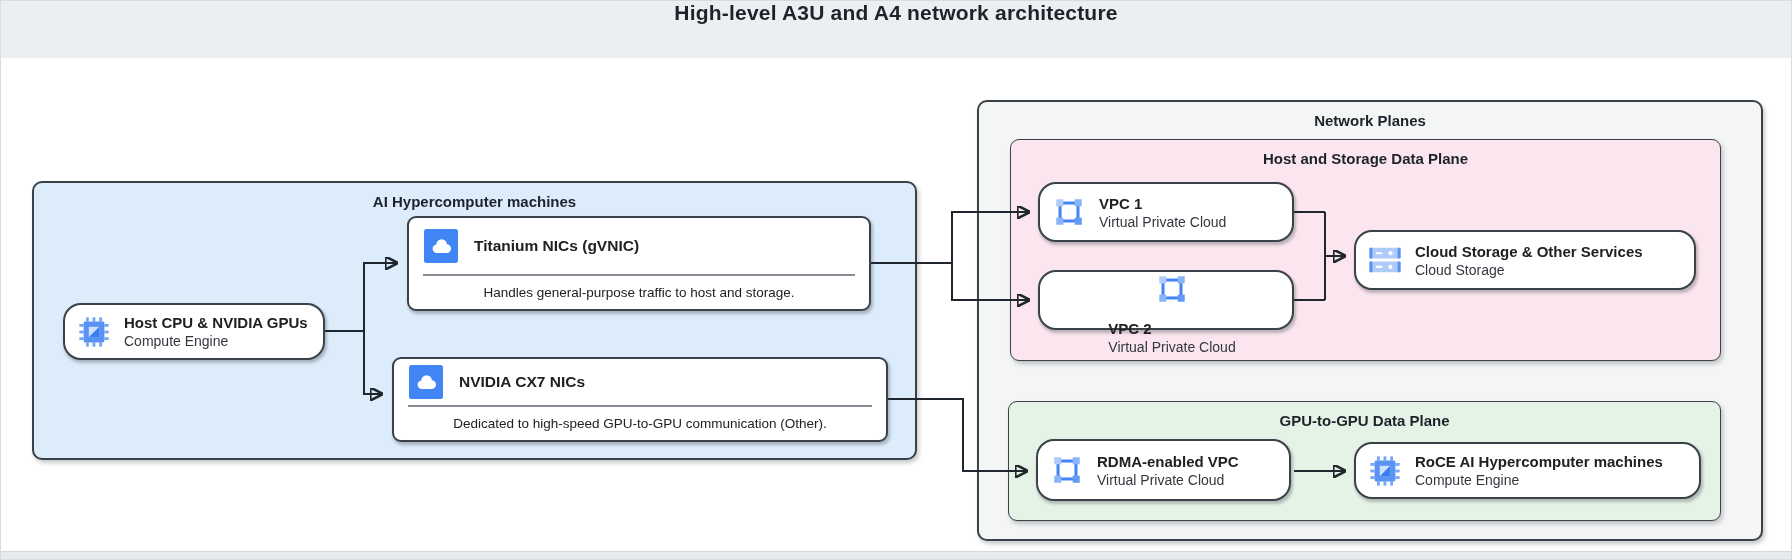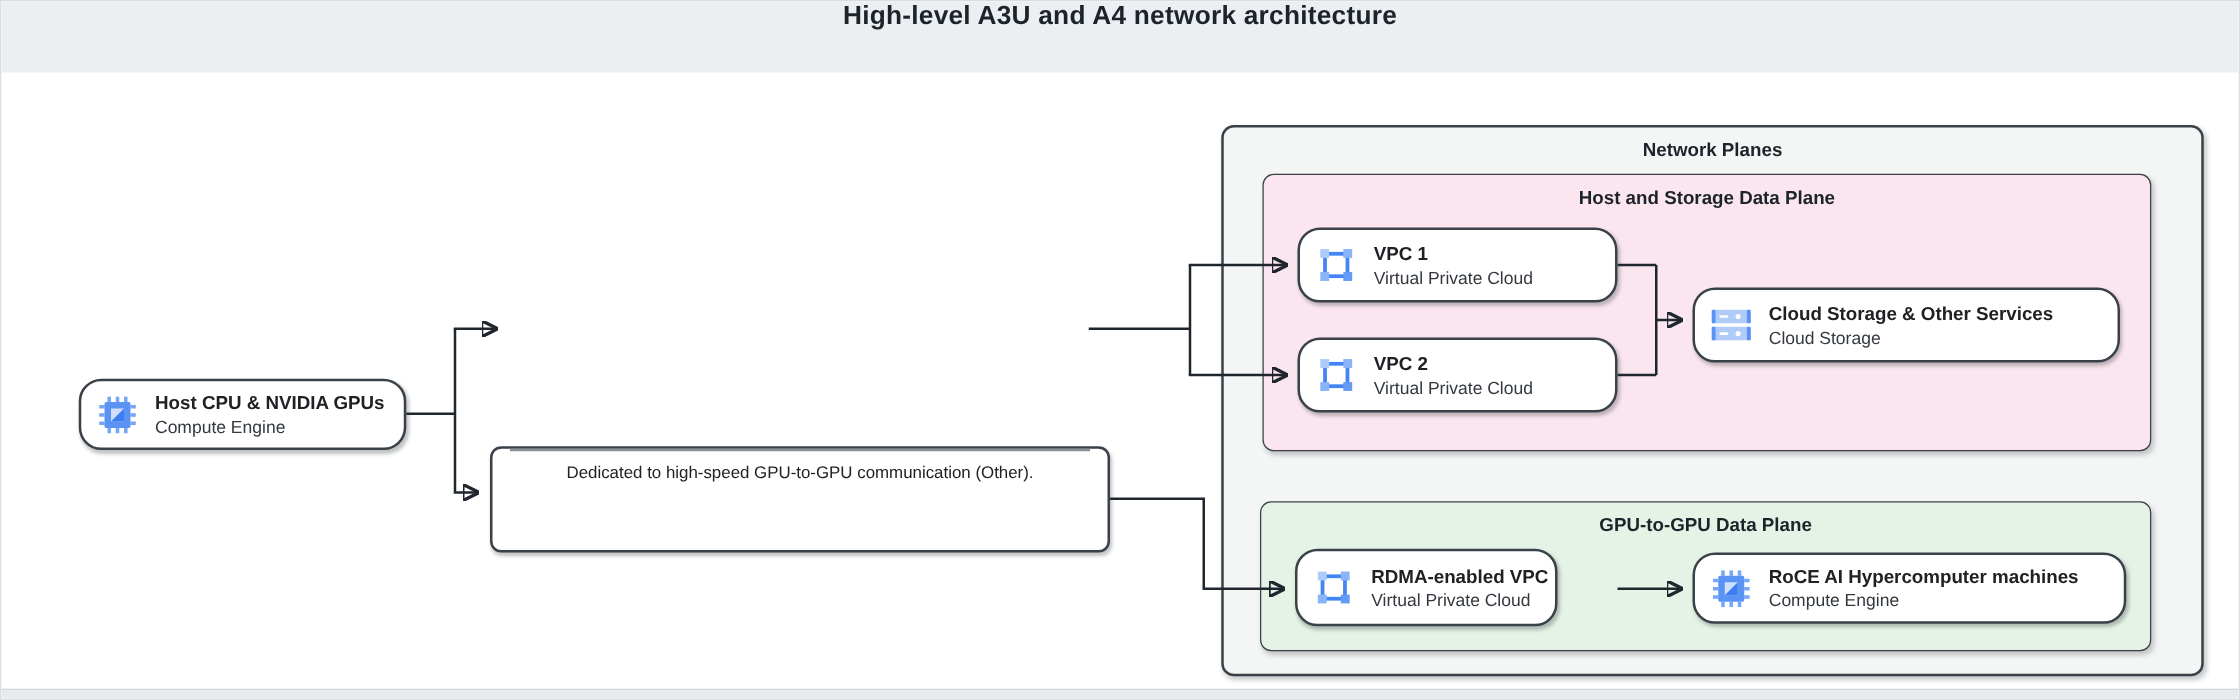--- a/index.html
+++ b/index.html
@@ -110,20 +110,23 @@
           <circle cx="23.8" cy="25.3" r="2.2" fill="#ffffff"></circle>
         </g>
       </symbol>
     </defs>
   </svg>
 
   <div class="topbar">
     <div class="topbar-title">High-level A3U and A4 network architecture</div>
   </div>
 
+  <div class="container" style="left:31px;top:180px;width:885px;height:279px;background:#dcecfb;">
+    <div class="container-label">AI Hypercomputer machines</div>
+  </div>
 
   <div class="container" style="left:976px;top:99px;width:786px;height:441px;background:#f4f5f5;">
     <div class="container-label">Network Planes</div>
   </div>
 
   <div class="container" style="left:1009px;top:138px;width:711px;height:222px;background:#fbe5ee;border-width:1.7px;border-radius:9px;">
     <div class="container-label">Host and Storage Data Plane</div>
   </div>
 
   <div class="container" style="left:1007px;top:400px;width:713px;height:120px;background:#e5f3e6;border-width:1.7px;border-radius:9px;">
@@ -151,57 +154,73 @@
   <div class="node" style="left:62px;top:302px;width:262px;height:57px;">
     <svg class="icon" width="34" height="34">
         <use href="#sym-chip"></use>
       </svg>
     <div class="txt">
       <div class="node-title">Host CPU &amp; NVIDIA GPUs</div>
       <div class="node-sub">Compute Engine</div>
     </div>
   </div>
 
+  <div class="nic" style="left:406px;top:215px;width:464px;height:95px;">
+    <div class="nic-header">
+      <svg class="icon" width="36" height="36">
+          <use href="#sym-cloud"></use>
+        </svg>
+      <div class="nic-title">Titanium NICs (gVNIC)</div>
+    </div>
+    <div class="nic-hr"></div>
+    <div class="nic-desc">Handles general-purpose traffic to host and storage.</div>
+  </div>
 
   <div class="nic" style="left:391px;top:356px;width:496px;height:85px;">
+    <div class="nic-header">
+      <svg class="icon" width="36" height="36">
+          <use href="#sym-cloud"></use>
+        </svg>
+      <div class="nic-title">NVIDIA CX7 NICs</div>
+    </div>
     <div class="nic-hr"></div>
     <div class="nic-desc">Dedicated to high-speed GPU-to-GPU communication (Other).</div>
   </div>
 
   <div class="node" style="left:1037px;top:181px;width:256px;height:60px;">
     <svg class="icon" width="34" height="34">
         <use href="#sym-vpc"></use>
       </svg>
     <div class="txt">
       <div class="node-title">VPC 1</div>
       <div class="node-sub">Virtual Private Cloud</div>
     </div>
   </div>
 
-  <div class="node" style="left:1037px;top:269px;width:256px;height:60px;">
+  <div class="node" style="left:1037px;top:269px;width:256px;height:60px;flex-direction:column;">
     <svg class="icon" width="34" height="34">
         <use href="#sym-vpc"></use>
       </svg>
     <div class="txt">
       <div class="node-title">VPC 2</div>
       <div class="node-sub">Virtual Private Cloud</div>
     </div>
   </div>
 
   <div class="node" style="left:1353px;top:229px;width:342px;height:60px;align-items:center;">
     <svg class="icon" width="34" height="34">
         <use href="#sym-storage"></use>
       </svg>
     <div class="txt">
       <div class="node-title">Cloud Storage &amp; Other Services</div>
       <div class="node-sub">Cloud Storage</div>
     </div>
   </div>
 
-  <div class="node" style="left:1035px;top:438px;width:210px;height:62px;">
+  <div class="node" style="left:1035px;top:438px;width:255px;height:62px;">
     <svg class="icon" width="34" height="34">
         <use href="#sym-vpc"></use>
       </svg>
     <div class="txt">
       <div class="node-title">RDMA-enabled VPC</div>
       <div class="node-sub">Virtual Private Cloud</div>
     </div>
   </div>
 
   <div class="node" style="left:1353px;top:441px;width:347px;height:57px;">

